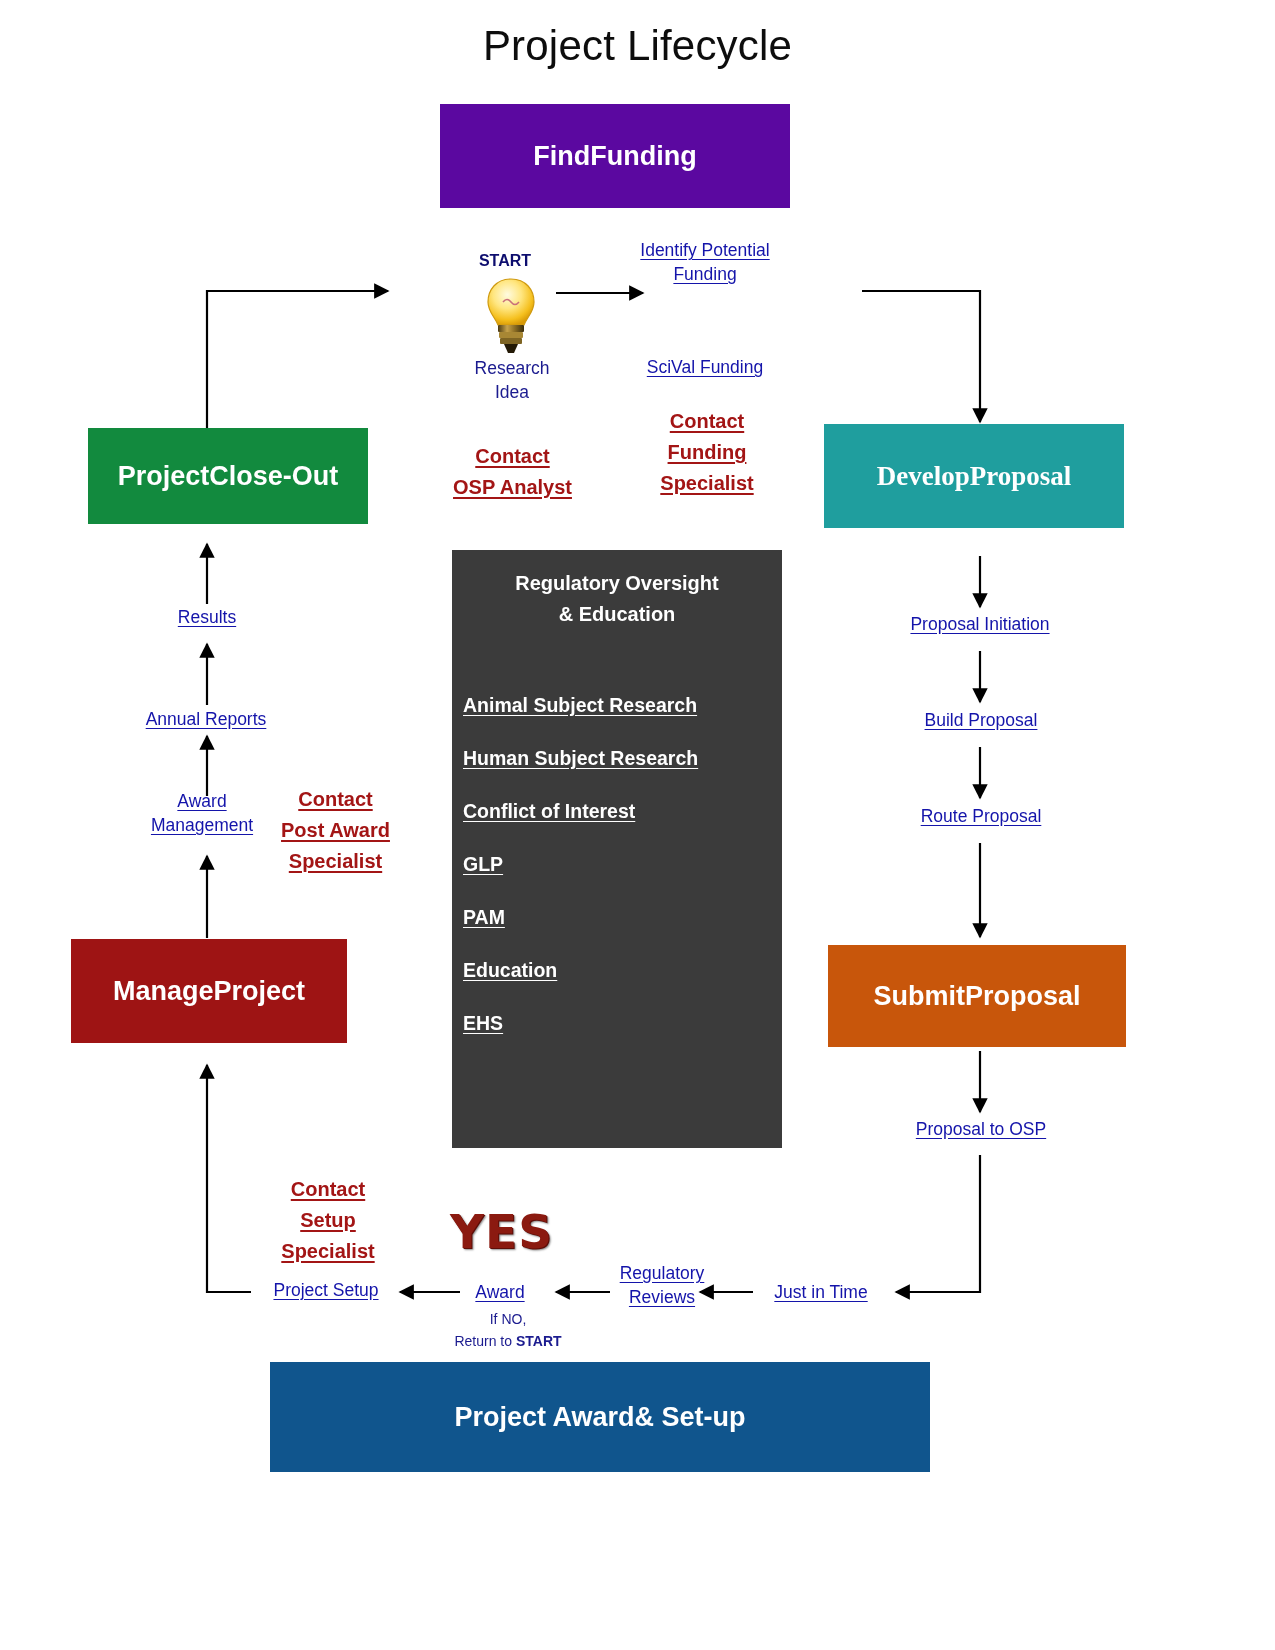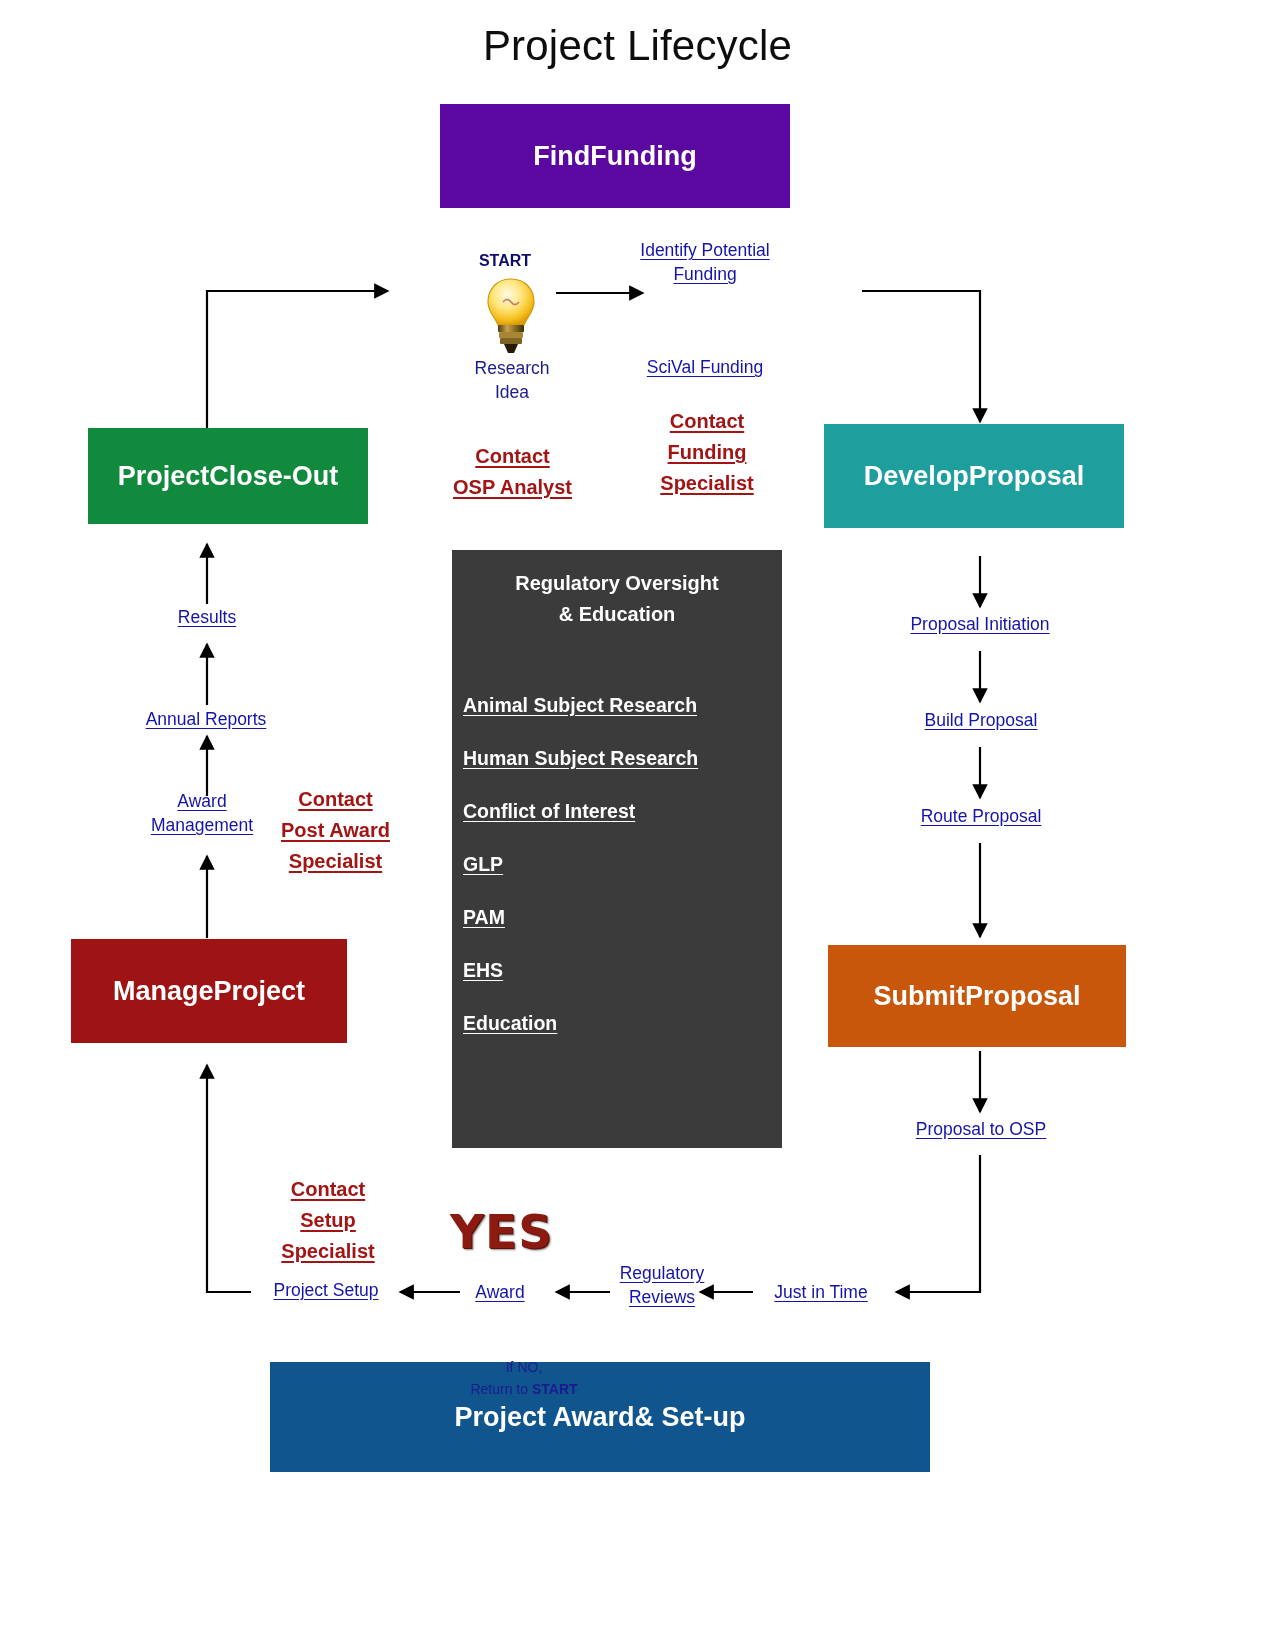--- a/index.html
+++ b/index.html
@@ -177,21 +177,21 @@
 
       <path d="M 207 604 L 207 544" marker-end="url(#ah)"></path>
     </g>
   </svg>
 
   <div class="phase" id="box-find-funding" style="left:440px; top:104px; width:350px; height:104px; background:#5B08A0;">
     <span>Find</span>
     <span>Funding</span>
   </div>
 
-  <div class="phase" id="box-develop-proposal" style="left:824px; top:424px; width:300px; height:104px; background:#1F9E9E;">
+  <div class="phase" id="box-develop-proposal" style="left:824px; top:424px; width:300px; height:104px; background:#1F9E9E;font-family:Liberation Serif, serif;">
     <span>Develop</span>
     <span>Proposal</span>
   </div>
 
   <div class="phase" id="box-submit-proposal" style="left:828px; top:945px; width:298px; height:102px; background:#C8560B;">
     <span>Submit</span>
     <span>Proposal</span>
   </div>
 
   <div class="phase" id="box-project-award" style="left:270px; top:1362px; width:660px; height:110px; background:#10558D;">
@@ -213,22 +213,22 @@
     <div class="reg-head">
       <div>Regulatory Oversight</div>
       <div>&amp; Education</div>
     </div>
     <div class="reg-list">
       <div class="reg-row"><span class="reg-item">Animal Subject Research</span></div>
       <div class="reg-row"><span class="reg-item">Human Subject Research</span></div>
       <div class="reg-row"><span class="reg-item">Conflict of Interest</span></div>
       <div class="reg-row"><span class="reg-item">GLP</span></div>
       <div class="reg-row"><span class="reg-item">PAM</span></div>
+      <div class="reg-row"><span class="reg-item">Education</span></div>
       <div class="reg-row"><span class="reg-item">EHS</span></div>
-      <div class="reg-row"><span class="reg-item">Education</span></div>
     </div>
   </div>
 
   <div class="startlabel" style="left:450px; top:252px; width:110px;">START</div>
 
   <svg class="bulb" style="left:483px; top:276px;" width="56" height="80" viewBox="0 0 56 80">
     <defs>
       <radialGradient id="glass" cx="42%" cy="34%" r="68%">
         <stop offset="0%" stop-color="#fffbe0"></stop>
         <stop offset="45%" stop-color="#ffe680"></stop>
@@ -301,20 +301,20 @@
 
   <div class="lbl u" style="left:600px; top:1262px; width:124px;">
     <div>Regulatory</div>
     <div>Reviews</div>
   </div>
 
   <div class="yes" style="left:450px; top:1204px;">YES</div>
 
   <div class="lbl u" style="left:450px; top:1281px; width:100px;">Award</div>
 
-  <div class="smallnote" style="left:454px; top:1308px; width:140px;margin-top:48px;">
+  <div class="smallnote" style="left:438px; top:1308px; width:140px;">
     <div>If NO,</div>
     <div><span>Return to </span><b>START</b></div>
   </div>
 
   <div class="lbl u" style="left:252px; top:1279px; width:148px;">Project Setup</div>
 
 </div>
 
 </body></html>

